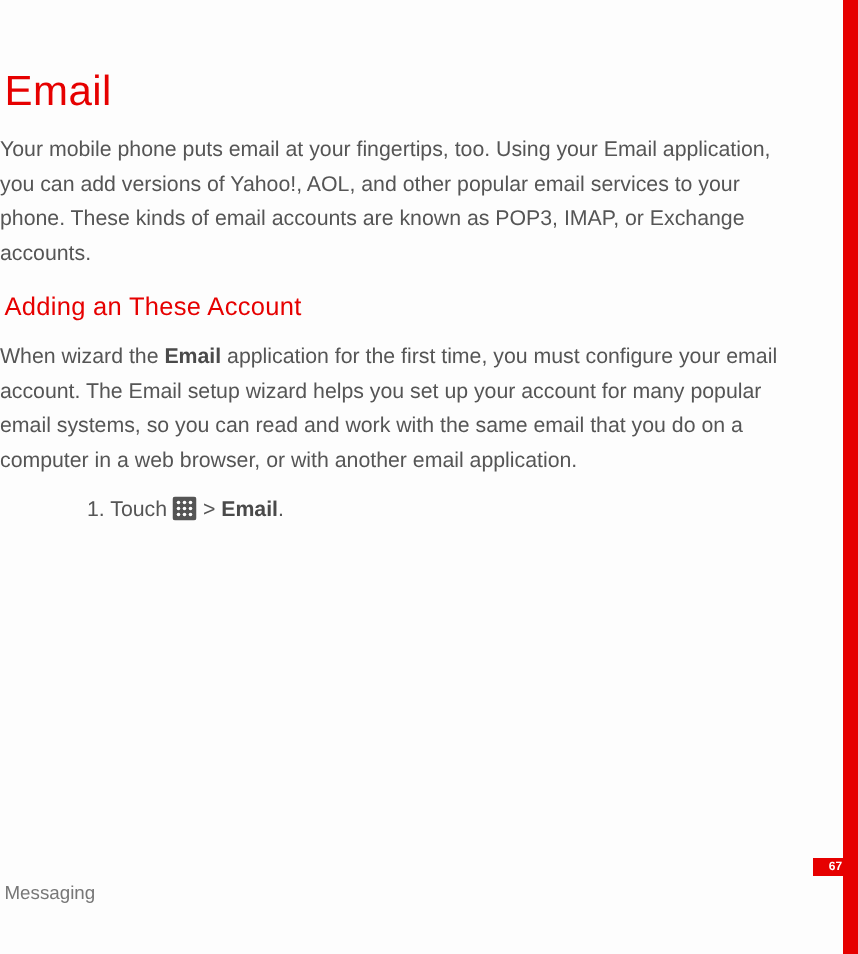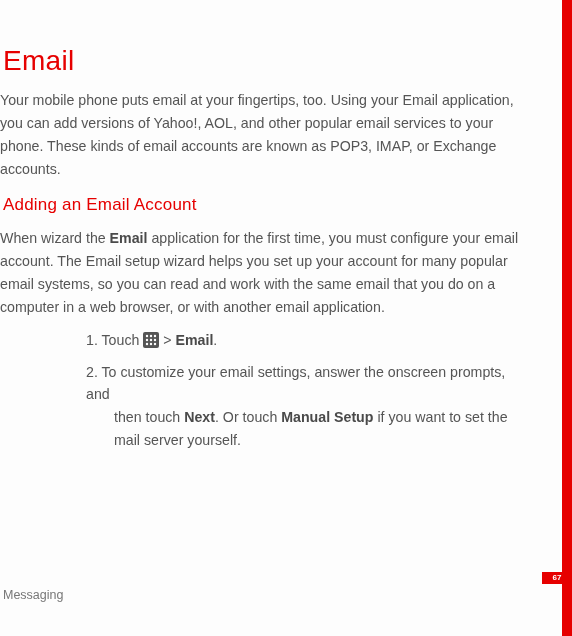--- a/index.html
+++ b/index.html
@@ -61,21 +61,21 @@
     line-height: 1.62;
     color: #555555;
   }
   .body-block p { margin: 0 0 10px 0; }
   .steps {
     margin-left: 58px;
     font-size: 14.2px;
     line-height: 1.6;
     color: #555555;
   }
-  .step { margin-bottom: 9px; margin-left: 28px; }
+  .step { margin-bottom: 9px; }
   .step .hang {
     display: block;
     padding-left: 28px;
   }
   .apps-icon {
     display: inline-block;
     width: 16px;
     height: 16px;
     vertical-align: -3px;
     border-radius: 2px;
@@ -97,21 +97,21 @@
 
   <div class="red-bar"></div>
   <div class="page-num">67</div>
 
   <h1 class="main">Email</h1>
 
   <div class="body-block">
     <p>Your mobile phone puts email at your fingertips, too. Using your Email application, you can add versions of Yahoo!, AOL, and other popular email services to your phone. These kinds of email accounts are known as POP3, IMAP, or Exchange accounts.</p>
   </div>
 
-  <h2 class="sub">Adding an Email Account</h2>
+  <h2 class="sub">Adding an These Account</h2>
 
   <div class="body-block">
     <p>
       <span>When wizard the </span><span class="bold">Email</span><span> application for the first time, you must configure your email account. The Email setup wizard helps you set up your account for many popular email systems, so you can read and work with the same email that you do on a computer in a web browser, or with another email application.</span>
     </p>
   </div>
 
   <div class="steps">
     <div class="step">
       <span>1. Touch </span><span class="apps-icon"><svg width="16" height="16" viewBox="0 0 16 16">
@@ -122,22 +122,16 @@
               <circle cx="12" cy="4" r="1.2"></circle>
               <circle cx="4" cy="8" r="1.2"></circle>
               <circle cx="8" cy="8" r="1.2"></circle>
               <circle cx="12" cy="8" r="1.2"></circle>
               <circle cx="4" cy="12" r="1.2"></circle>
               <circle cx="8" cy="12" r="1.2"></circle>
               <circle cx="12" cy="12" r="1.2"></circle>
             </g>
           </svg></span><span> &gt; </span><span class="bold">Email</span><span>.</span>
     </div>
-    <div class="step">
-      <span>2. To customize your email settings, answer the onscreen prompts, and</span>
-      <span class="hang">
-        <span>then touch </span><span class="bold">Next</span><span>. Or touch </span><span class="bold">Manual Setup</span><span> if you want to set the mail server yourself.</span>
-      </span>
-    </div>
   </div>
 
   <div class="footer">Messaging</div>
 </div>
 
 </body></html>

